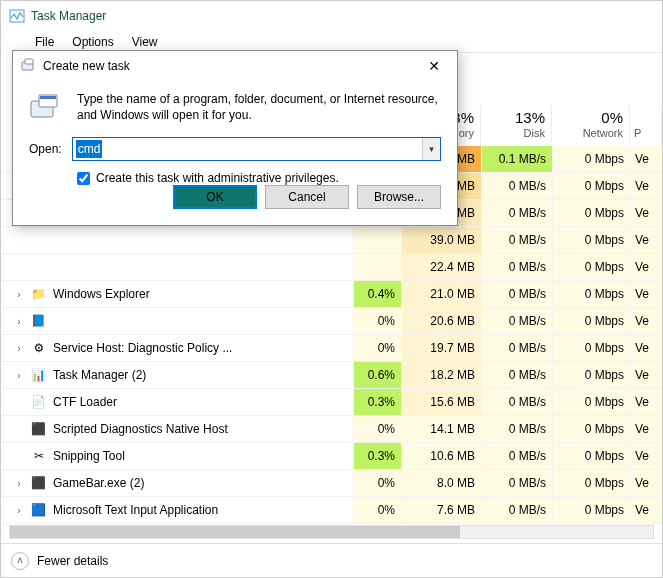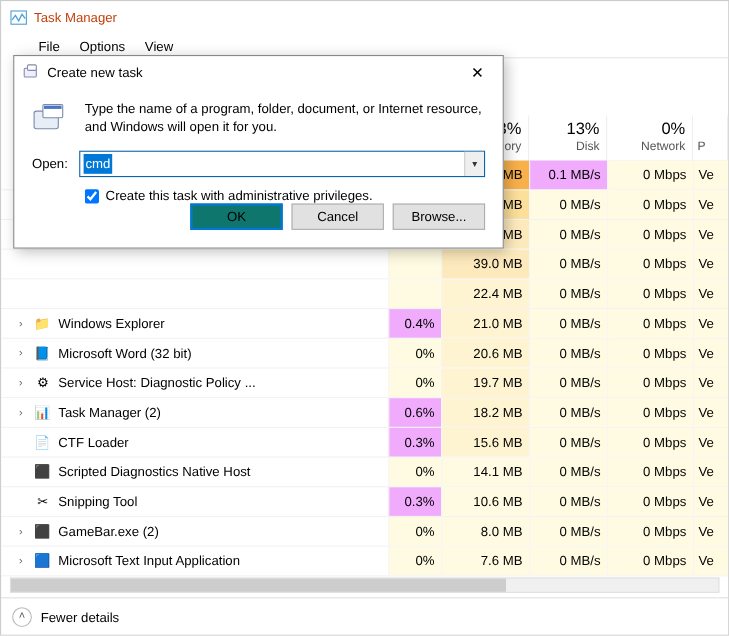--- a/index.html
+++ b/index.html
@@ -3,21 +3,21 @@
 <meta charset="utf-8">
 <style>
   * { box-sizing: border-box; margin: 0; padding: 0; font-family: "Segoe UI", Tahoma, sans-serif; }
   body { width: 663px; height: 578px; overflow: hidden; background: #fff; position: relative; font-size: 12px; color: #000; }
 
   
   .taskmgr { position: absolute; left: 0; top: 0; width: 663px; height: 578px; border: 1px solid #ccc; background: #fff; display: flex; flex-direction: column; }
 
   .titlebar { height: 30px; display: flex; align-items: center; padding: 0 8px; gap: 6px; }
   .tm-icon { width: 16px; height: 16px; display:inline-flex; align-items:center; justify-content:center; }
-  .tm-title { font-size: 12px; color: #c2410c; }
+  .tm-title { font-size: 12px; color: #14532d; }
 
   .menubar { height: 22px; display: flex; align-items: center; gap: 2px; padding: 0 6px; border-bottom: 1px solid #e5e5e5; margin-left: 20px; }
   .menu-item { padding: 2px 8px; font-size: 12px; color: #000; cursor: default; }
 
   .process-area { flex: 1; overflow: hidden; position: relative; }
   .columns-header { position: absolute; top: 52px; right: 0; width: 261px; display: flex; background: #fff; }
   .col-head { text-align: right; padding: 4px 6px 6px 0; border-bottom: 1px solid #e5e5e5; border-right: 1px solid #eee; line-height: 1.2; }
   .col-head .big { font-size: 15px; display:block; }
   .col-head .lbl { font-size: 11px; color: #555; display:block; }
   .col-mem { width: 80px; }
@@ -37,21 +37,21 @@
   .cell-mem { width: 80px; }
   .cell-disk { width: 71px; background:#fffbe2; }
   .cell-net { width: 78px; background:#fffbe2;text-align:right; }
   .cell-p { width: 32px; justify-content:flex-start; padding-left:4px; background:#fffbe2; }
 
   .mem-1 { background:#f8b04a; }
   .mem-2 { background:#fcdf9a; }
   .mem-3 { background:#fdeabc; }
   .mem-4 { background:#fff4d1; }
   .mem-5 { background:#fffbe2; }
-  .cpu-hl { background:#f0abfc; }
+  .cpu-hl { background:#bef264; }
 
   .footer { position:absolute; left:0; right:0; bottom:0; height: 34px; border-top: 1px solid #e0e0e0; display:flex; align-items:center; padding: 0 10px; gap:8px; }
   .footer-chev { width:18px; height:18px; border:1px solid #bbb; border-radius:50%; display:inline-flex; align-items:center; justify-content:center; font-size:10px; color:#555; }
 
   
   .dialog { position: absolute; left: 12px; top: 50px; width: 446px; background: #fff; border: 1px solid #888; box-shadow: 3px 3px 12px rgba(0,0,0,.25); z-index: 10; }
   .dlg-titlebar { height: 30px; display:flex; align-items:center; padding: 0 8px; gap:6px; }
   .dlg-close { margin-left:auto; width: 30px; height:20px; display:flex; align-items:center; justify-content:center; font-size:14px; }
   .dlg-body { padding: 10px 16px 16px 16px; }
   .dlg-desc-row { display:flex; gap:12px; align-items:flex-start; margin-bottom: 14px; }
@@ -179,21 +179,20 @@
           <div class="cell cell-cpu cpu-hl">0.4%</div>
           <div class="cell cell-mem mem-4">21.0 MB</div>
           <div class="cell cell-disk">0 MB/s</div>
           <div class="cell cell-net">0 Mbps</div>
           <div class="cell cell-p">Ve</div>
         </div>
         <div class="row">
           <div class="left">
             <span class="expander">›</span>
             <span class="proc-icon">📘</span>
-            <span class="proc-name">Microsoft Word (32 bit)</span>
           </div>
           <div class="cell cell-cpu">0%</div>
           <div class="cell cell-mem mem-4">20.6 MB</div>
           <div class="cell cell-disk">0 MB/s</div>
           <div class="cell cell-net">0 Mbps</div>
           <div class="cell cell-p">Ve</div>
         </div>
         <div class="row">
           <div class="left">
             <span class="expander">›</span>

